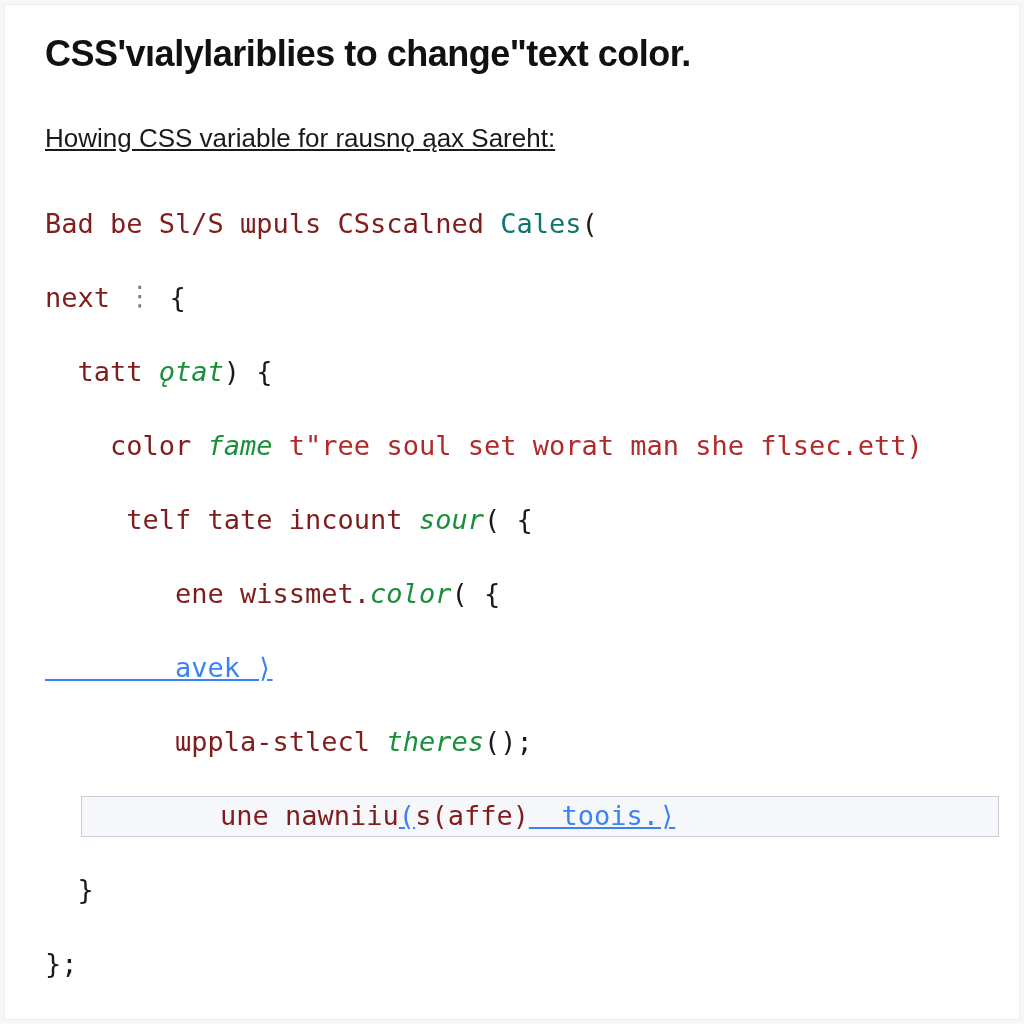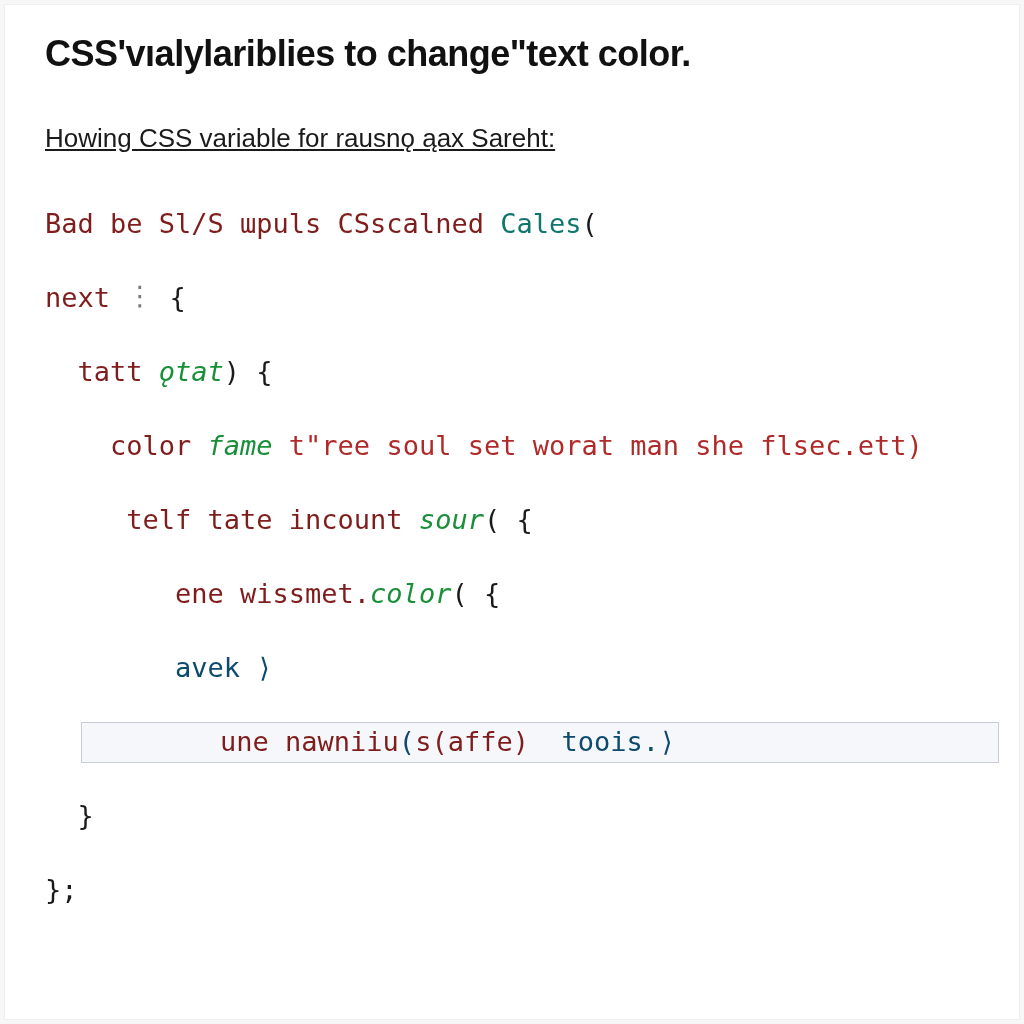--- a/index.html
+++ b/index.html
@@ -41,21 +41,21 @@
     line-height: 1.37;
     color: #1a1a1a;
     white-space: pre;
     position: relative;
   }
   .tok { white-space: pre; }
   .kw    { color: #7f1d1d; }
   .fn    { color: #1a8f3a; font-style: italic; }
   .str   { color: #b02a2a; }
   .type  { color: #0f766e; }
-  .ghost { color: #0c4a6e; }
+  .ghost { color: #3b82f6; text-decoration: underline; }
   .pn    { color: #1a1a1a; }
   .line  { display: block; position: relative; padding: 0; }
   .hl-line {
     border: 1px solid #c8cdd6;
     background: rgba(220,225,235,0.25);
     padding: 1px 8px;
     margin: -2px 0;
     width: 900px;
     margin-left: 36px;
   }
@@ -75,20 +75,21 @@
 
   <p class="subtitle">Howing CSS variable for rausnǫ ąax Sareht:</p>
 
   <pre class="code"><span class="line"><span class="tok kw">Bad be Sl/S ɯpuls CSscalned </span><span class="tok type">Cales</span><span class="tok pn">(</span></span>
 <span class="line"><span class="tok kw">next</span><span class="tok vdots"> ⋮ </span><span class="tok pn">{</span></span>
 <span class="line"><span class="tok kw">  tatt </span><span class="tok fn">ǫtat</span><span class="tok pn">) {</span></span>
 <span class="line"><span class="tok kw">    color </span><span class="tok fn">fame </span><span class="tok str">t"ree soul set worat man she flsec.ett)</span></span>
 <span class="line"><span class="tok kw">     telf tate incount </span><span class="tok fn">sour</span><span class="tok pn">( {</span></span>
 <span class="line"><span class="tok kw">        ene wissmet.</span><span class="tok fn">color</span><span class="tok pn">( {</span></span>
 <span class="line"><span class="tok ghost">        avek ⟩</span></span>
+<span class="line"><span class="tok kw">        ɯppla-stlecl </span><span class="tok fn">theres</span><span class="tok pn">();</span></span>
 <span class="line hl-line"><span class="tok">        </span><span class="tok kw">une nawniiu</span><span class="tok ghost">(</span><span class="tok kw">s(affe)</span><span class="tok ghost">  toois.⟩</span></span>
 <span class="line"><span class="tok pn">  }</span></span>
 <span class="line"><span class="tok pn">};</span></span>
 <span class="line"> </span>
 
 
 
 
 
 

